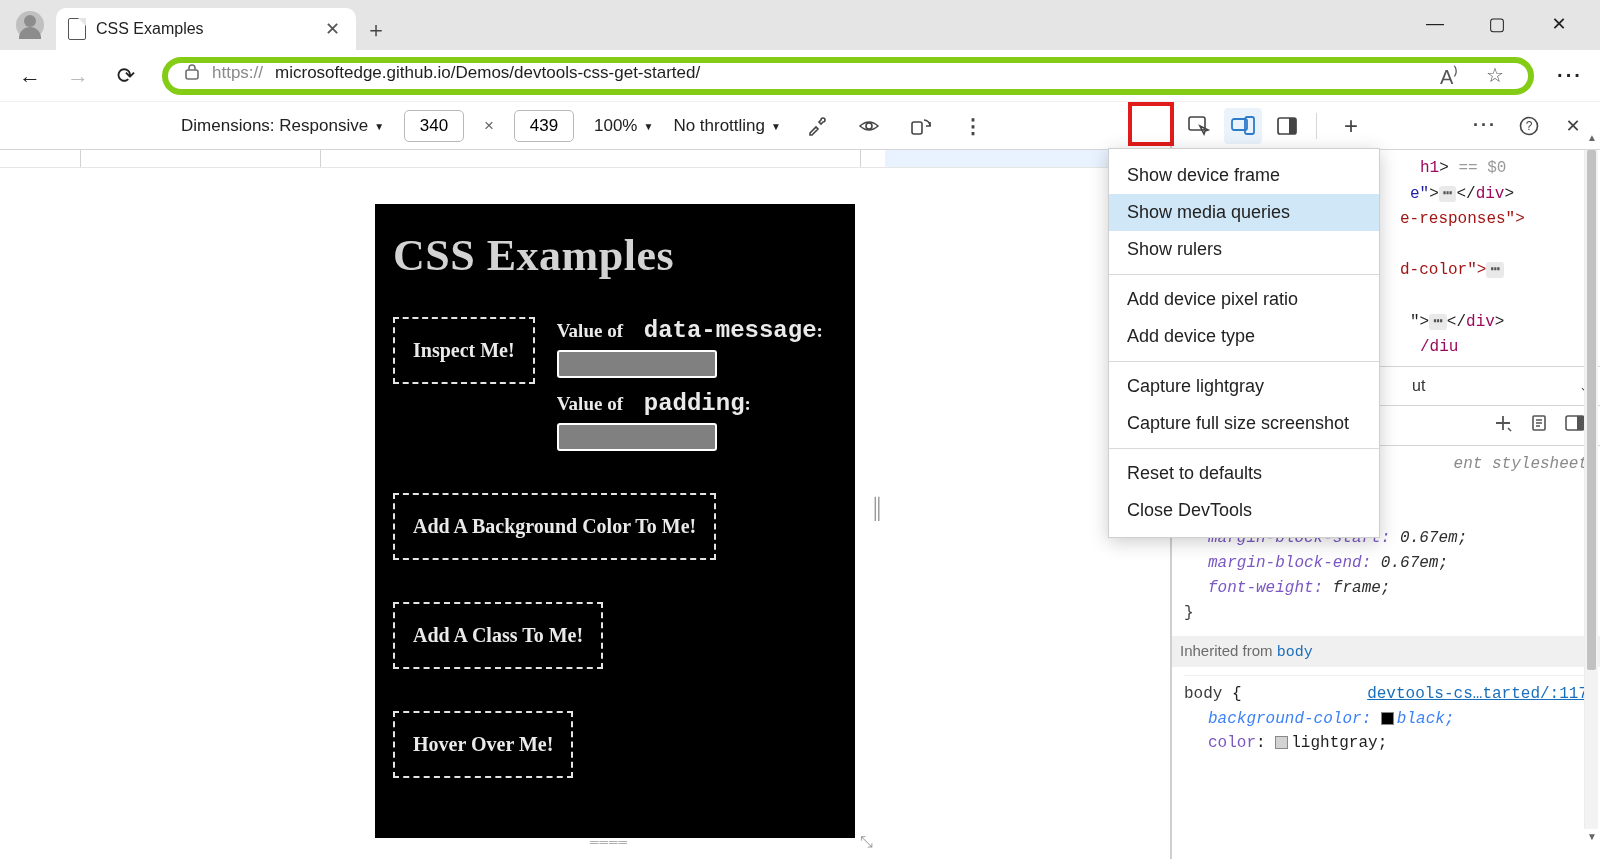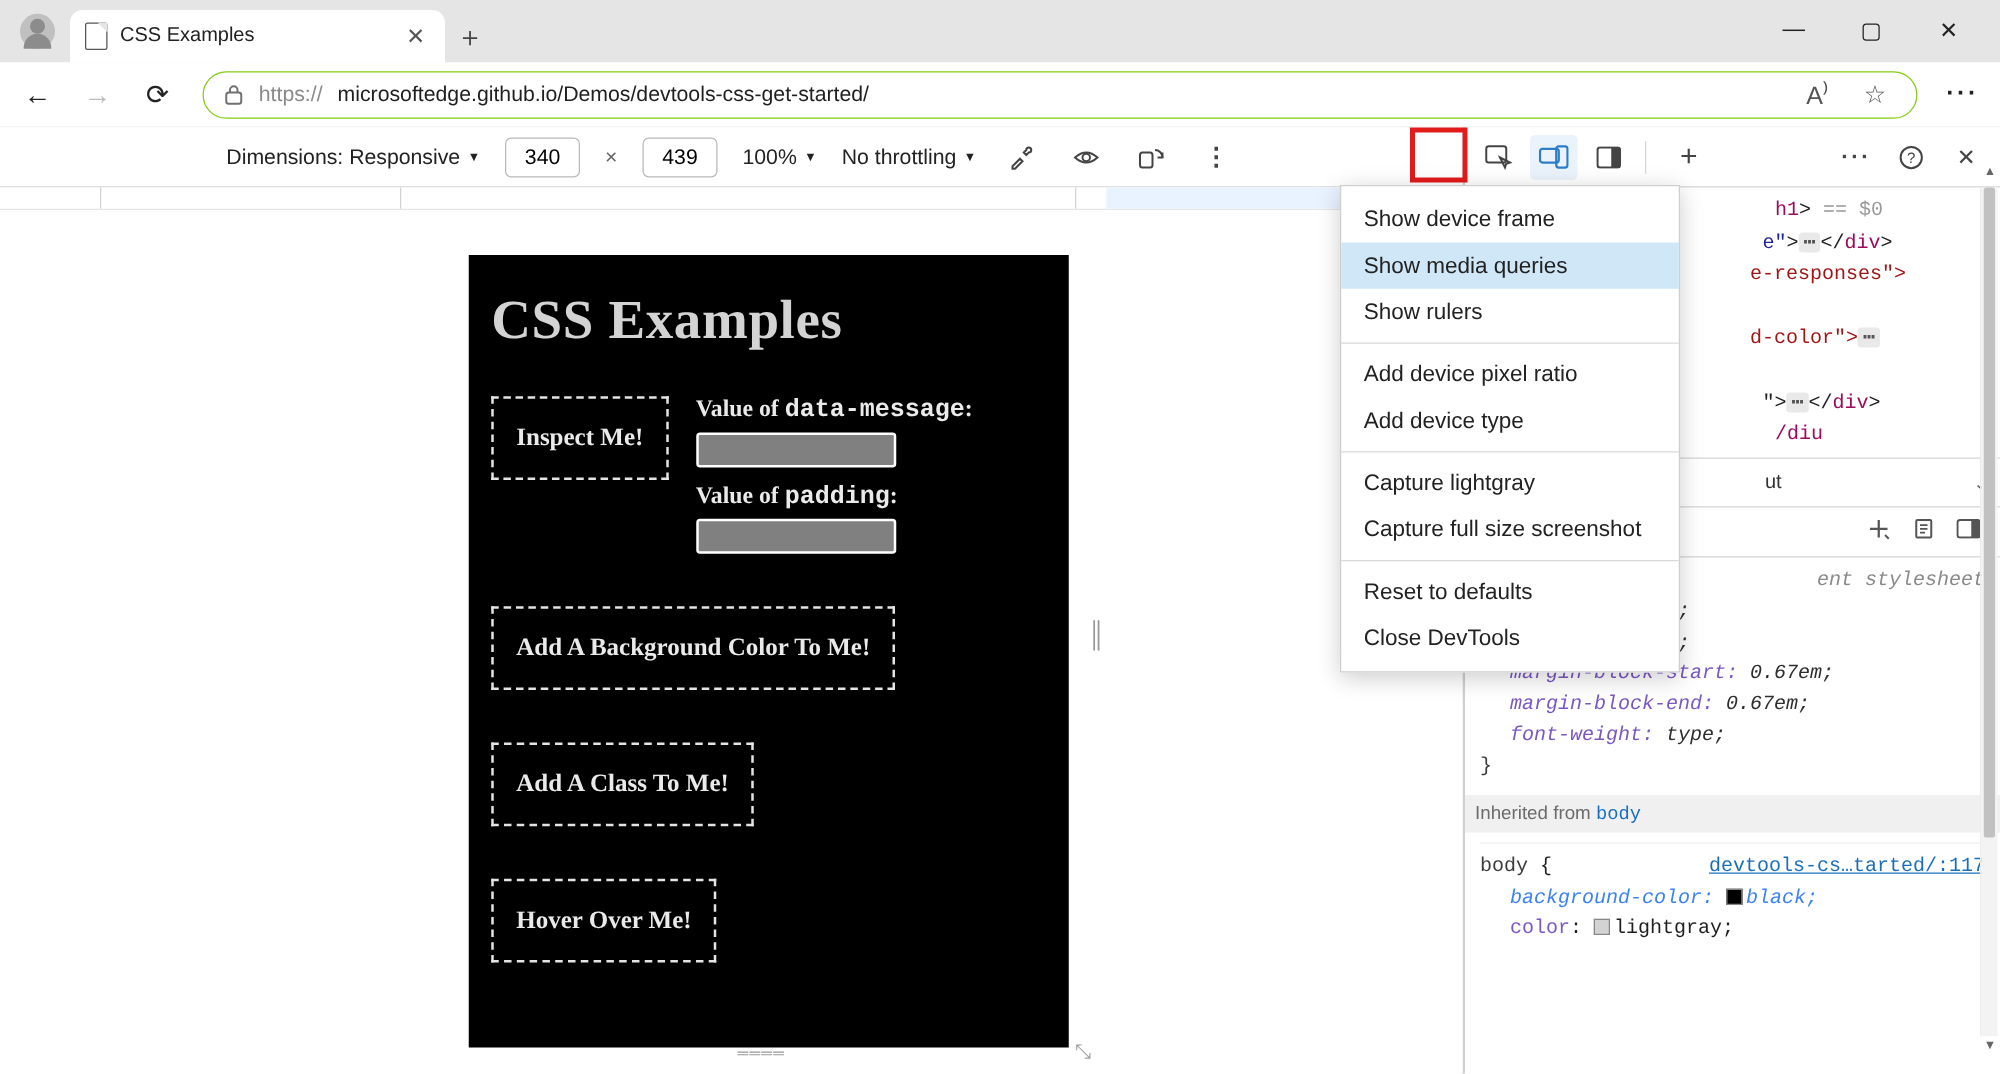--- a/index.html
+++ b/index.html
@@ -71,22 +71,22 @@
   
   #omnibox {
     height: 52px; background: #fff;
     display: flex; align-items: center; gap: 8px; padding: 0 10px;
     border-bottom: 1px solid #efefef;
   }
   .nav-btn { width: 40px; height: 40px; font-size: 22px; color: #222; display: flex; align-items: center; justify-content: center; border-radius: 6px; }
   .nav-btn.disabled { color: #bcbcbc; }
   #urlbox {
     flex: 1; margin: 0 8px; height: 38px; border-radius: 19px;
-    background: #fff; border: 1px solid #84cc16;
-    display: flex; align-items: center; padding: 0 16px; gap: 12px;
+    background: #fff; border: 6px solid #84cc16;
+    display: flex; align-items: flex-start; padding: 0 16px; gap: 12px;
     font-size: 17px;
   }
   #url-prefix { color: #8a8a8a; }
   #url-rest { color: #1f1f1f; }
   .omni-icon { color: #555; font-size: 20px; width: 34px; text-align: center; }
 
   
   #workspace {
     height: calc(100% - 50px - 52px);
     display: flex;
@@ -135,21 +135,21 @@
   }
   #page h1 { margin: 0 0 36px 0; font-size: 44px; font-weight: bold; color: #d3d3d3; font-family: Georgia, serif; letter-spacing: 0.5px; }
   .box-row { display: flex; gap: 22px; align-items: flex-start; margin-bottom: 30px; }
   .dashed-box {
     border: 2px dashed #e4e4e4; padding: 20px 18px;
     font-weight: bold; color: #eaeaea; font-size: 20px;
     display: inline-block;
     text-align: center;
   }
   .form-label { font-weight: bold; font-size: 19px; color: #eaeaea; margin: 0 0 6px 0; }
-  .form-label .mono { font-family: var(--monospace); font-size: 20px; }
+  .form-label .mono { font-family: var(--monospace); font-size: 24px; margin-left: 16px; }
   .gray-input {
     width: 160px; height: 28px; background: #808080; border: 2px solid #fff; border-radius: 3px;
     margin-bottom: 12px;
   }
   #resize-handle-v {
     position: absolute; top: 300px; left: 870px; width: 10px; height: 80px;
     display: flex; flex-direction: row; gap: 2px; align-items: center; justify-content: center;
     color: #999; font-size: 20px; letter-spacing: -4px;
   }
   #resize-handle-h {
@@ -176,21 +176,21 @@
   .dt-tab-icon {
     width: 38px; height: 36px; display: flex; align-items: center; justify-content: center;
     color: #444; border-radius: 4px; font-size: 18px;
   }
   .dt-tab-icon.active { color: var(--accent); background: #eaf3fb; }
 
   
   
   #context-menu {
     position: absolute;
-    top: 148px; left: 1072px;
+    top: 148px; left: 1108px;
     width: 272px;
     background: #fff;
     border: 1px solid #cfcfcf;
     box-shadow: 0 4px 18px rgba(0,0,0,0.2);
     z-index: 50;
     padding: 8px 0;
     font-size: 18px;
   }
   .menu-item {
     padding: 8px 18px; color: #222;
@@ -450,21 +450,21 @@
     </div>
 
     <div id="styles-body">
       <div class="selector-line" style="font-style:italic;">
         <span class="origin">ent stylesheet</span>
       </div>
       <div><span class="css-prop">display:</span> <span class="css-val">block</span><span class="css-val">;</span></div>
       <div><span class="css-prop">font-size:</span> <span class="css-val">2em</span><span class="css-val">;</span></div>
       <div><span class="css-prop">margin-block-start:</span> <span class="css-val">0.67em</span><span class="css-val">;</span></div>
       <div><span class="css-prop">margin-block-end:</span> <span class="css-val">0.67em</span><span class="css-val">;</span></div>
-      <div><span class="css-prop">font-weight:</span> <span class="css-val">type</span><span class="css-val">;</span></div>
+      <div><span class="css-prop">font-weight:</span> <span class="css-val">frame</span><span class="css-val">;</span></div>
       <div class="rule-end">}</div>
 
       <div class="inherited-bar">
         <span>Inherited from</span>&nbsp;<span class="bodylink">body</span>
       </div>
 
       <div class="rule-block">
         <div class="selector-line">
           <span class="css-sel">body</span>
             <span>&nbsp;{</span>

